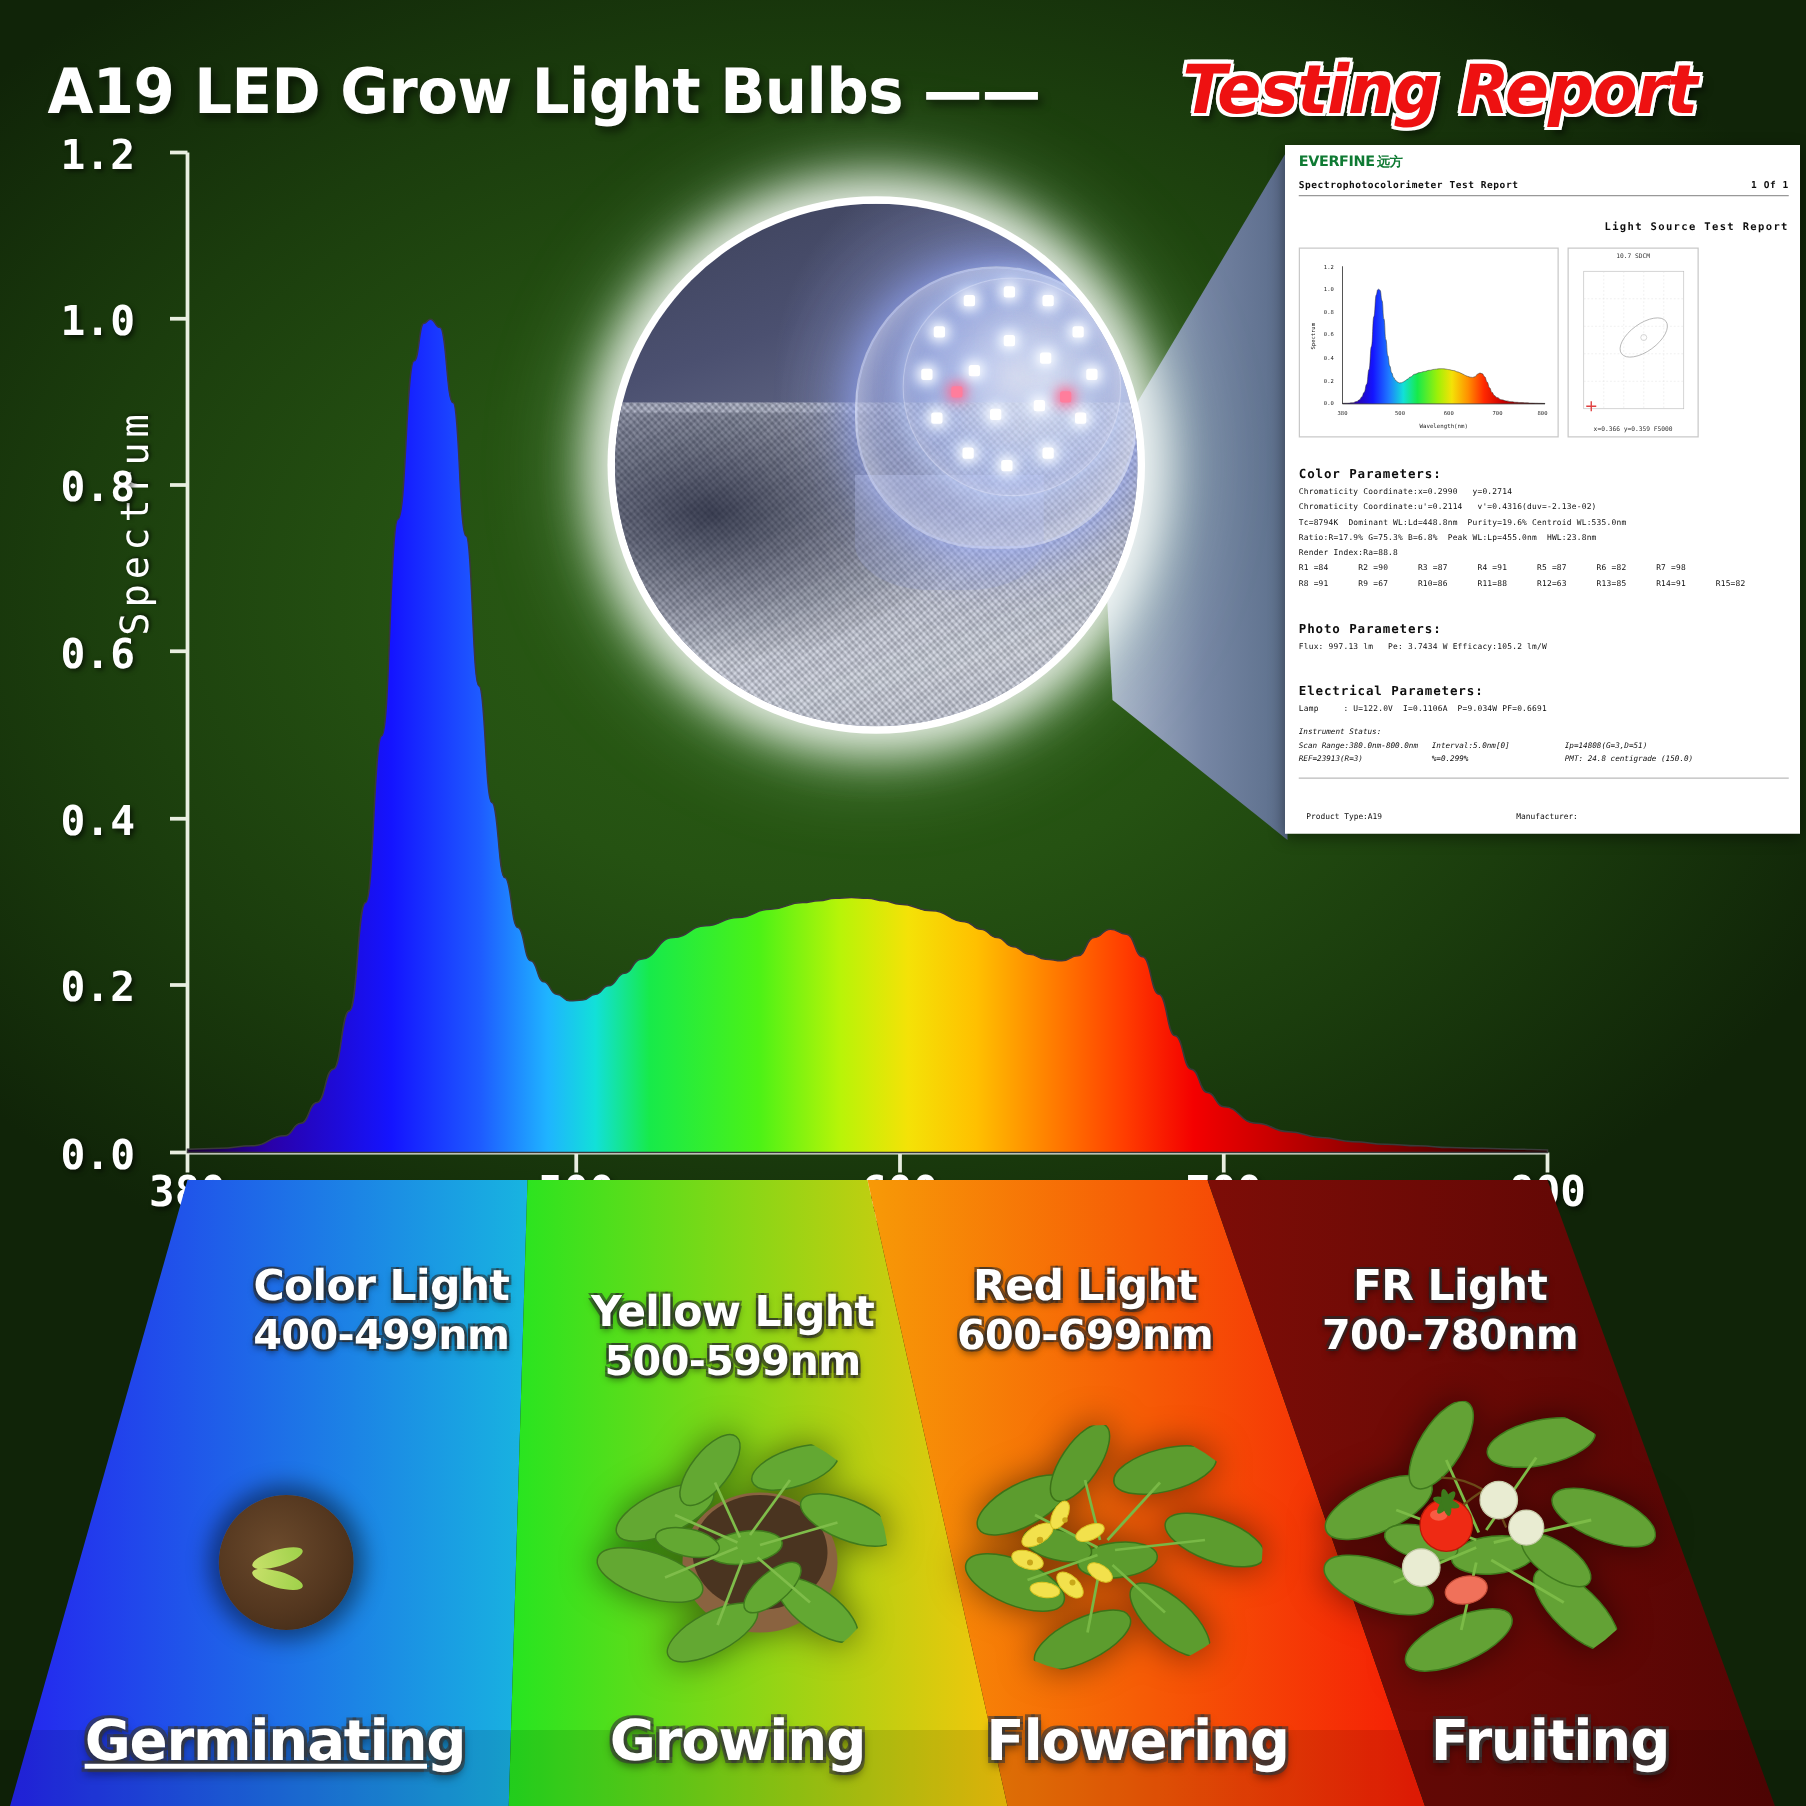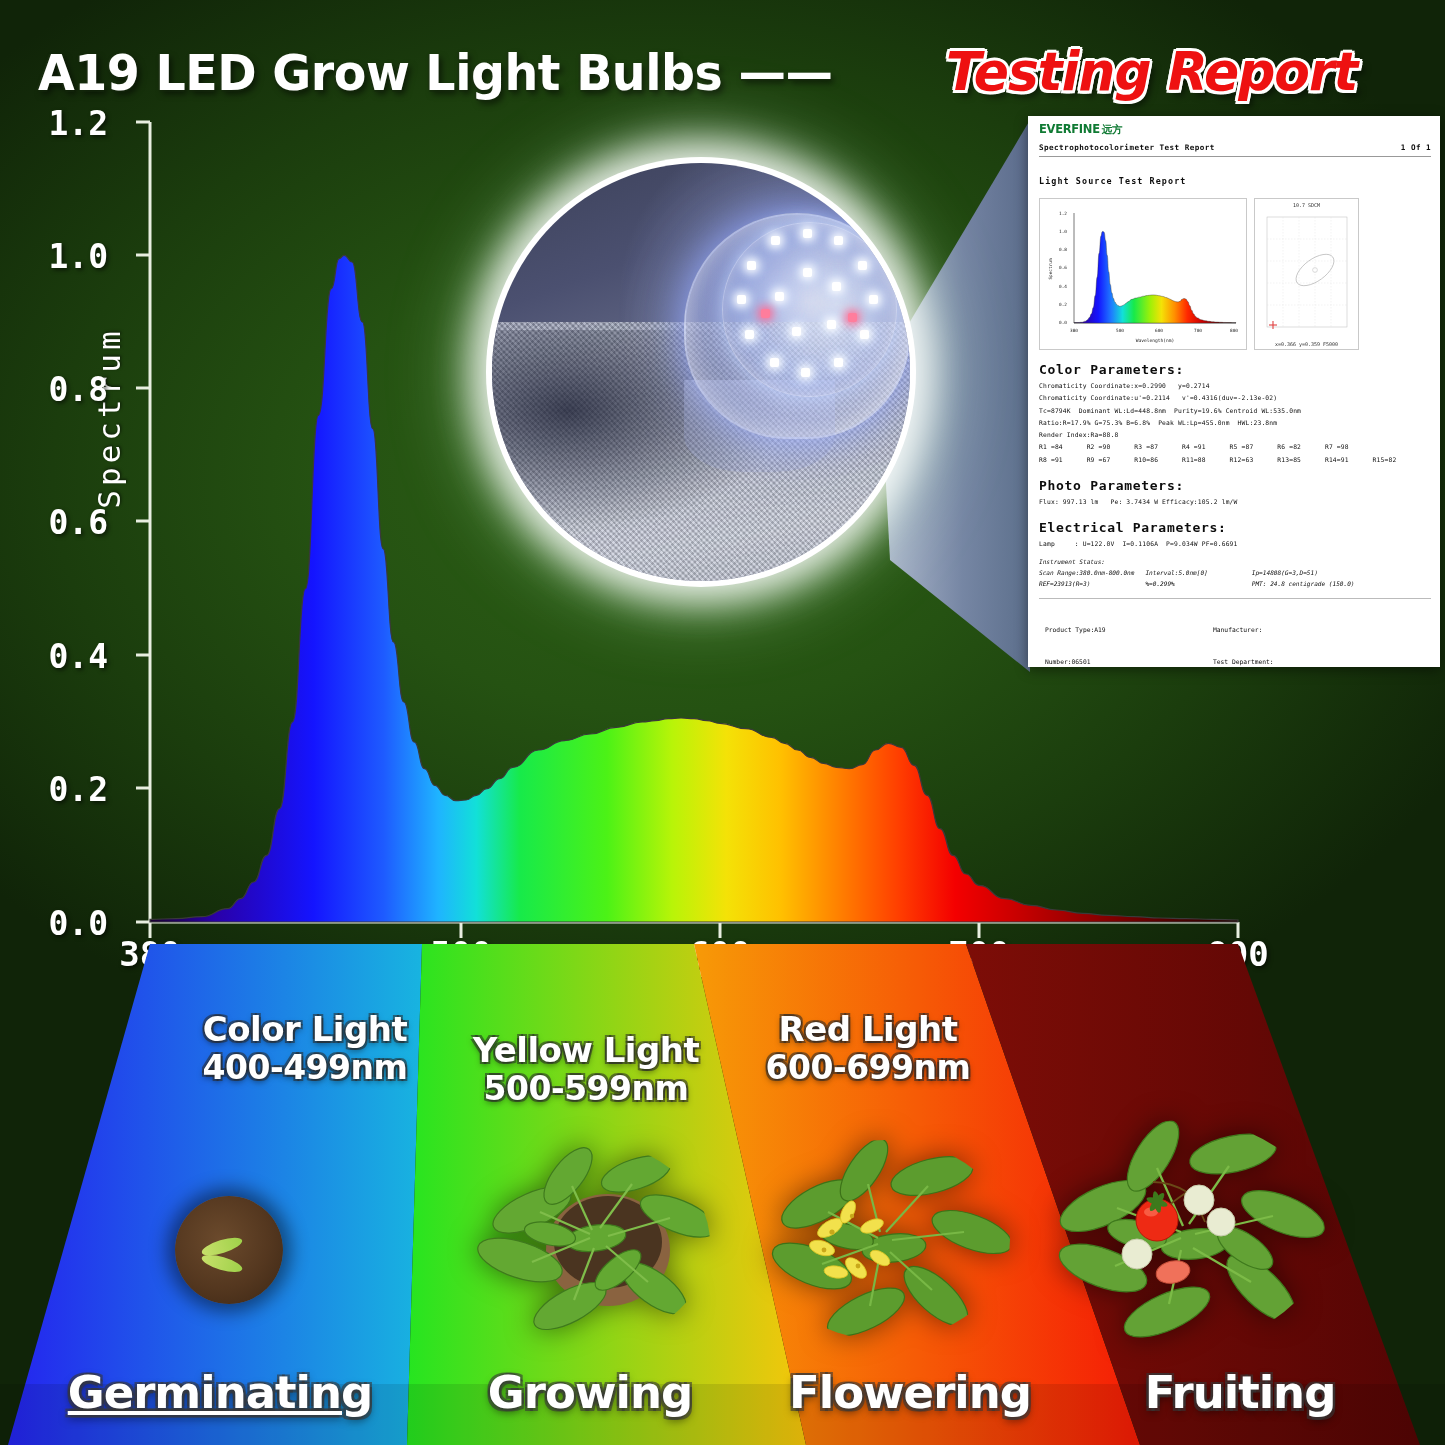--- a/index.html
+++ b/index.html
@@ -184,30 +184,30 @@
   }
   .rp-logo .cn { font-size:10.5px; margin-left:2px; }
   .rp-headrow {
     display:flex; justify-content:space-between;
     font-size:7.6px; font-weight:bold;
     letter-spacing:.45px;
     border-bottom:1px solid #999;
     padding-bottom:4px;
   }
   .rp-subtitle {
-    text-align:left; font-size:8.4px; font-weight:bold;
+    text-align:right; font-size:8.4px; font-weight:bold;
     letter-spacing:1.1px; margin:19px 0 12px;
   }
   .rp-charts { display:flex; gap:7px; height:152px; }
   .rp-chart-box { border:1px solid #c9c9c9; background:#fff; position:relative; }
   .rp-chart-left  { width:208px; }
   .rp-chart-right { width:105px; }
   .rp-cie-title { position:absolute; left:0; right:0; top:3px; text-align:center; font-size:5px; color:#333; }
   .rp-cie-foot  { position:absolute; left:0; right:0; bottom:2px; text-align:center; font-size:5px; color:#333; }
-  .rp-section { font-size:13px; font-weight:bold; letter-spacing:.7px; margin:12px 0 3px; }
+  .rp-section { font-size:10px; font-weight:bold; letter-spacing:.7px; margin:24px 0 3px; }
   .rp-line { font-size:6.3px; line-height:1.95; letter-spacing:.18px; white-space:pre; }
   .rp-rline { font-size:6.3px; line-height:1.95; letter-spacing:.18px; white-space:pre; }
   .rp-italic { font-style:italic; font-size:6.1px; line-height:1.8; white-space:pre; }
   .rp-foot {
     border-top:1px solid #bbb;
     margin-top:8px; padding-top:4px;
     display:flex; gap:6px;
   }
   .rp-foot-col { font-size:6.3px; line-height:1.72; white-space:pre; }
   .rp-foot-col.left  { width:168px; padding-left:6px; }
@@ -531,20 +531,24 @@
       <span class="l2">400-499nm</span>
     </div>
     <div class="band-label" style="left:470px; top:66px; width:232px;margin-top:21px;">
       <span>Yellow Light</span>
       <span class="l2">500-599nm</span>
     </div>
     <div class="band-label" style="left:758px; top:66px; width:220px;">
       <span>Red Light</span>
       <span class="l2">600-699nm</span>
     </div>
+    <div class="band-label" style="left:1050px; top:66px; width:220px;">
+      <span>FR Light</span>
+      <span class="l2">700-780nm</span>
+    </div>
 
     <div class="stage-label" style="left:60px;  top:422px; width:320px;text-decoration:underline;">Germinating</div>
     <div class="stage-label" style="left:440px; top:422px; width:300px;">Growing</div>
     <div class="stage-label" style="left:1090px;top:422px; width:300px;">Fruiting</div>
     <div class="stage-label" style="left:760px; top:422px; width:300px;">Flowering</div>
   </div>
 
   <div class="plant seedling"></div>
 
   <svg class="plant leafy" style="left:440px; top:1138px;" width="270" height="210">

